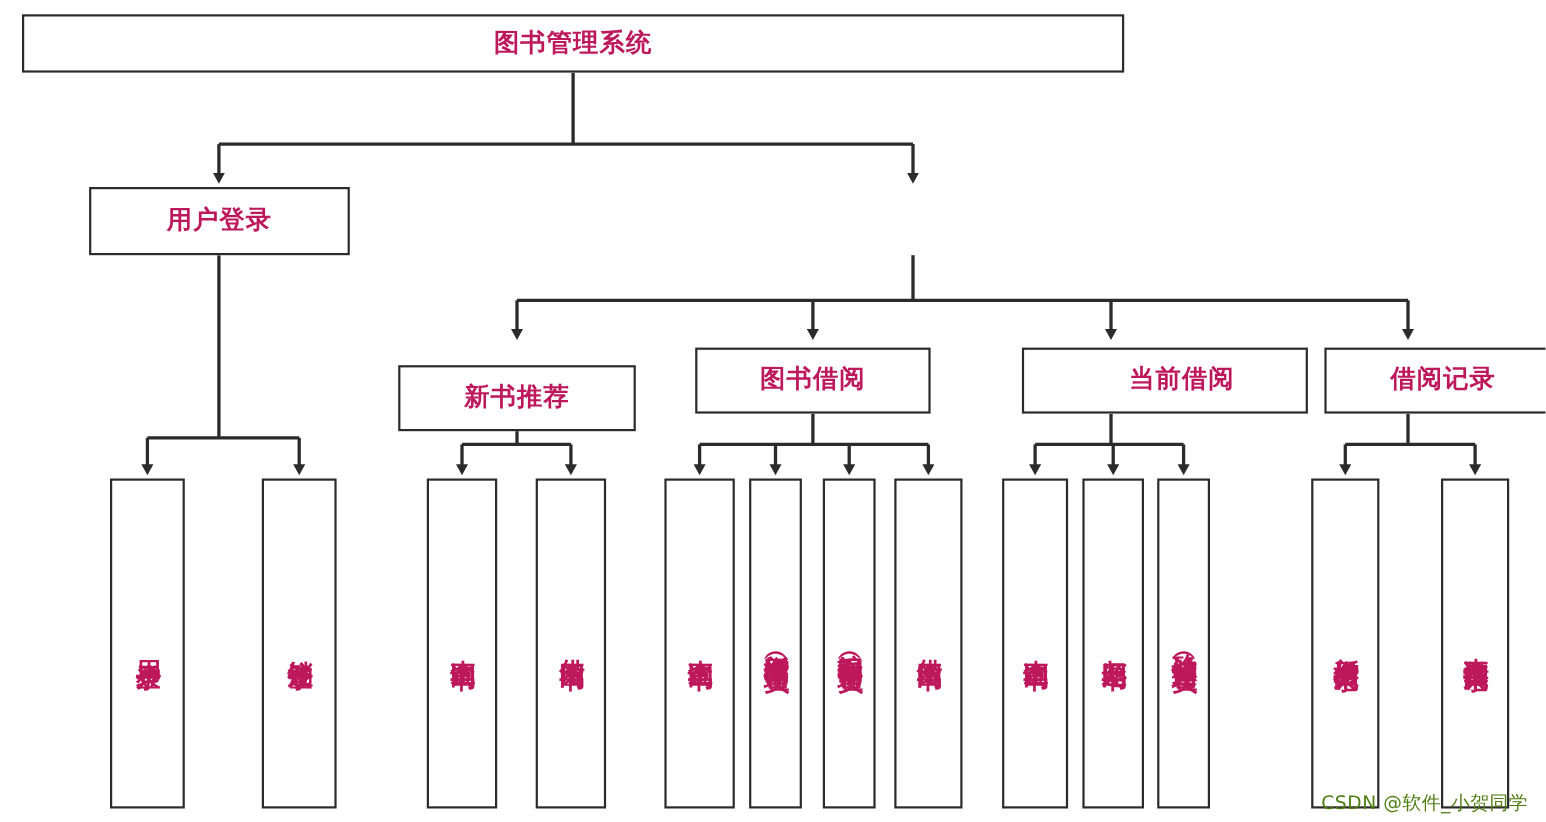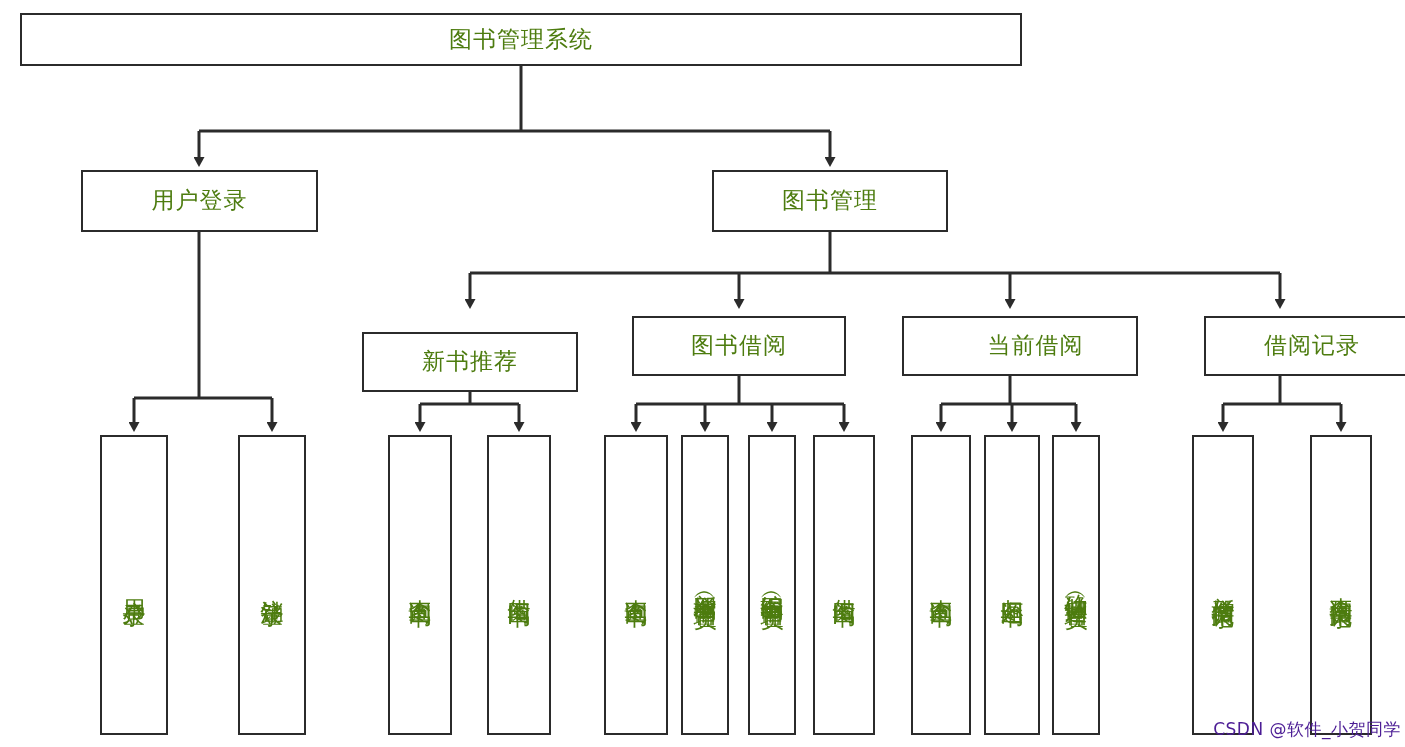--- a/index.html
+++ b/index.html
@@ -28,21 +28,22 @@
     pointer-events: none;
   }
   .node {
     position: absolute;
     box-sizing: border-box;
     background: #ffffff;
     border: 2.5px solid #2b2b2b;
     display: flex;
     align-items: center;
     justify-content: center;
-    color: #4d7c0f;
+    color: #be185d;
+    font-weight: bold;
   }
   .node.horizontal {
     font-size: 23px;
     letter-spacing: 1px;
     line-height: 1.1;
   }
   .node.vertical {
     writing-mode: vertical-rl;
     text-orientation: upright;
     font-size: 23px;
@@ -55,24 +56,24 @@
   }
   .node-label {
     display: block;
     white-space: pre-line;
   }
   .node.vertical .node-label {
     white-space: normal;
   }
   #watermark {
     position: absolute;
-    right: 4px;
+    right: 16px;
     bottom: 6px;
     font-size: 17px;
-    color: #4c1d95;
+    color: #4d7c0f;
     letter-spacing: 0.5px;
     white-space: nowrap;
   }
 </style>
 </head>
 <body>
 
 <div id="diagram-root">
 
   <svg id="connectors" viewBox="0 0 1405 747" xmlns="http://www.w3.org/2000/svg">
@@ -125,31 +126,28 @@
     </g>
   </svg>
 
   <div class="node horizontal" style="left:20px; top:13px; width:1002px; height:53px;">
     <span class="node-label">图书管理系统</span>
   </div>
 
   <div class="node horizontal" style="left:81px; top:170px; width:237px; height:62px;">
     <span class="node-label">用户登录</span>
   </div>
-  <div class="node horizontal" style="left:712px; top:170px; width:236px; height:62px;">
-    <span class="node-label">图书管理</span>
-  </div>
 
   <div class="node horizontal" style="left:362px; top:332px; width:216px; height:60px;">
     <span class="node-label">新书推荐</span>
   </div>
   <div class="node horizontal" style="left:632px; top:316px; width:214px; height:60px;">
     <span class="node-label">图书借阅</span>
   </div>
-  <div class="node horizontal" style="left:902px; top:316px; width:236px; height:60px;padding-left:31px;">
+  <div class="node horizontal" style="left:929px; top:316px; width:260px; height:60px;padding-left:31px;">
     <span class="node-label">当前借阅</span>
   </div>
   <div class="node horizontal" style="left:1172px; top:316px; width:216px; height:60px;margin-left:32px;">
     <span class="node-label">借阅记录</span>
   </div>
 
   <div class="node vertical" style="left:100px; top:435px; width:68px; height:300px;">
     <span class="node-label">用户登录</span>
   </div>
   <div class="node vertical" style="left:238px; top:435px; width:68px; height:300px;">

